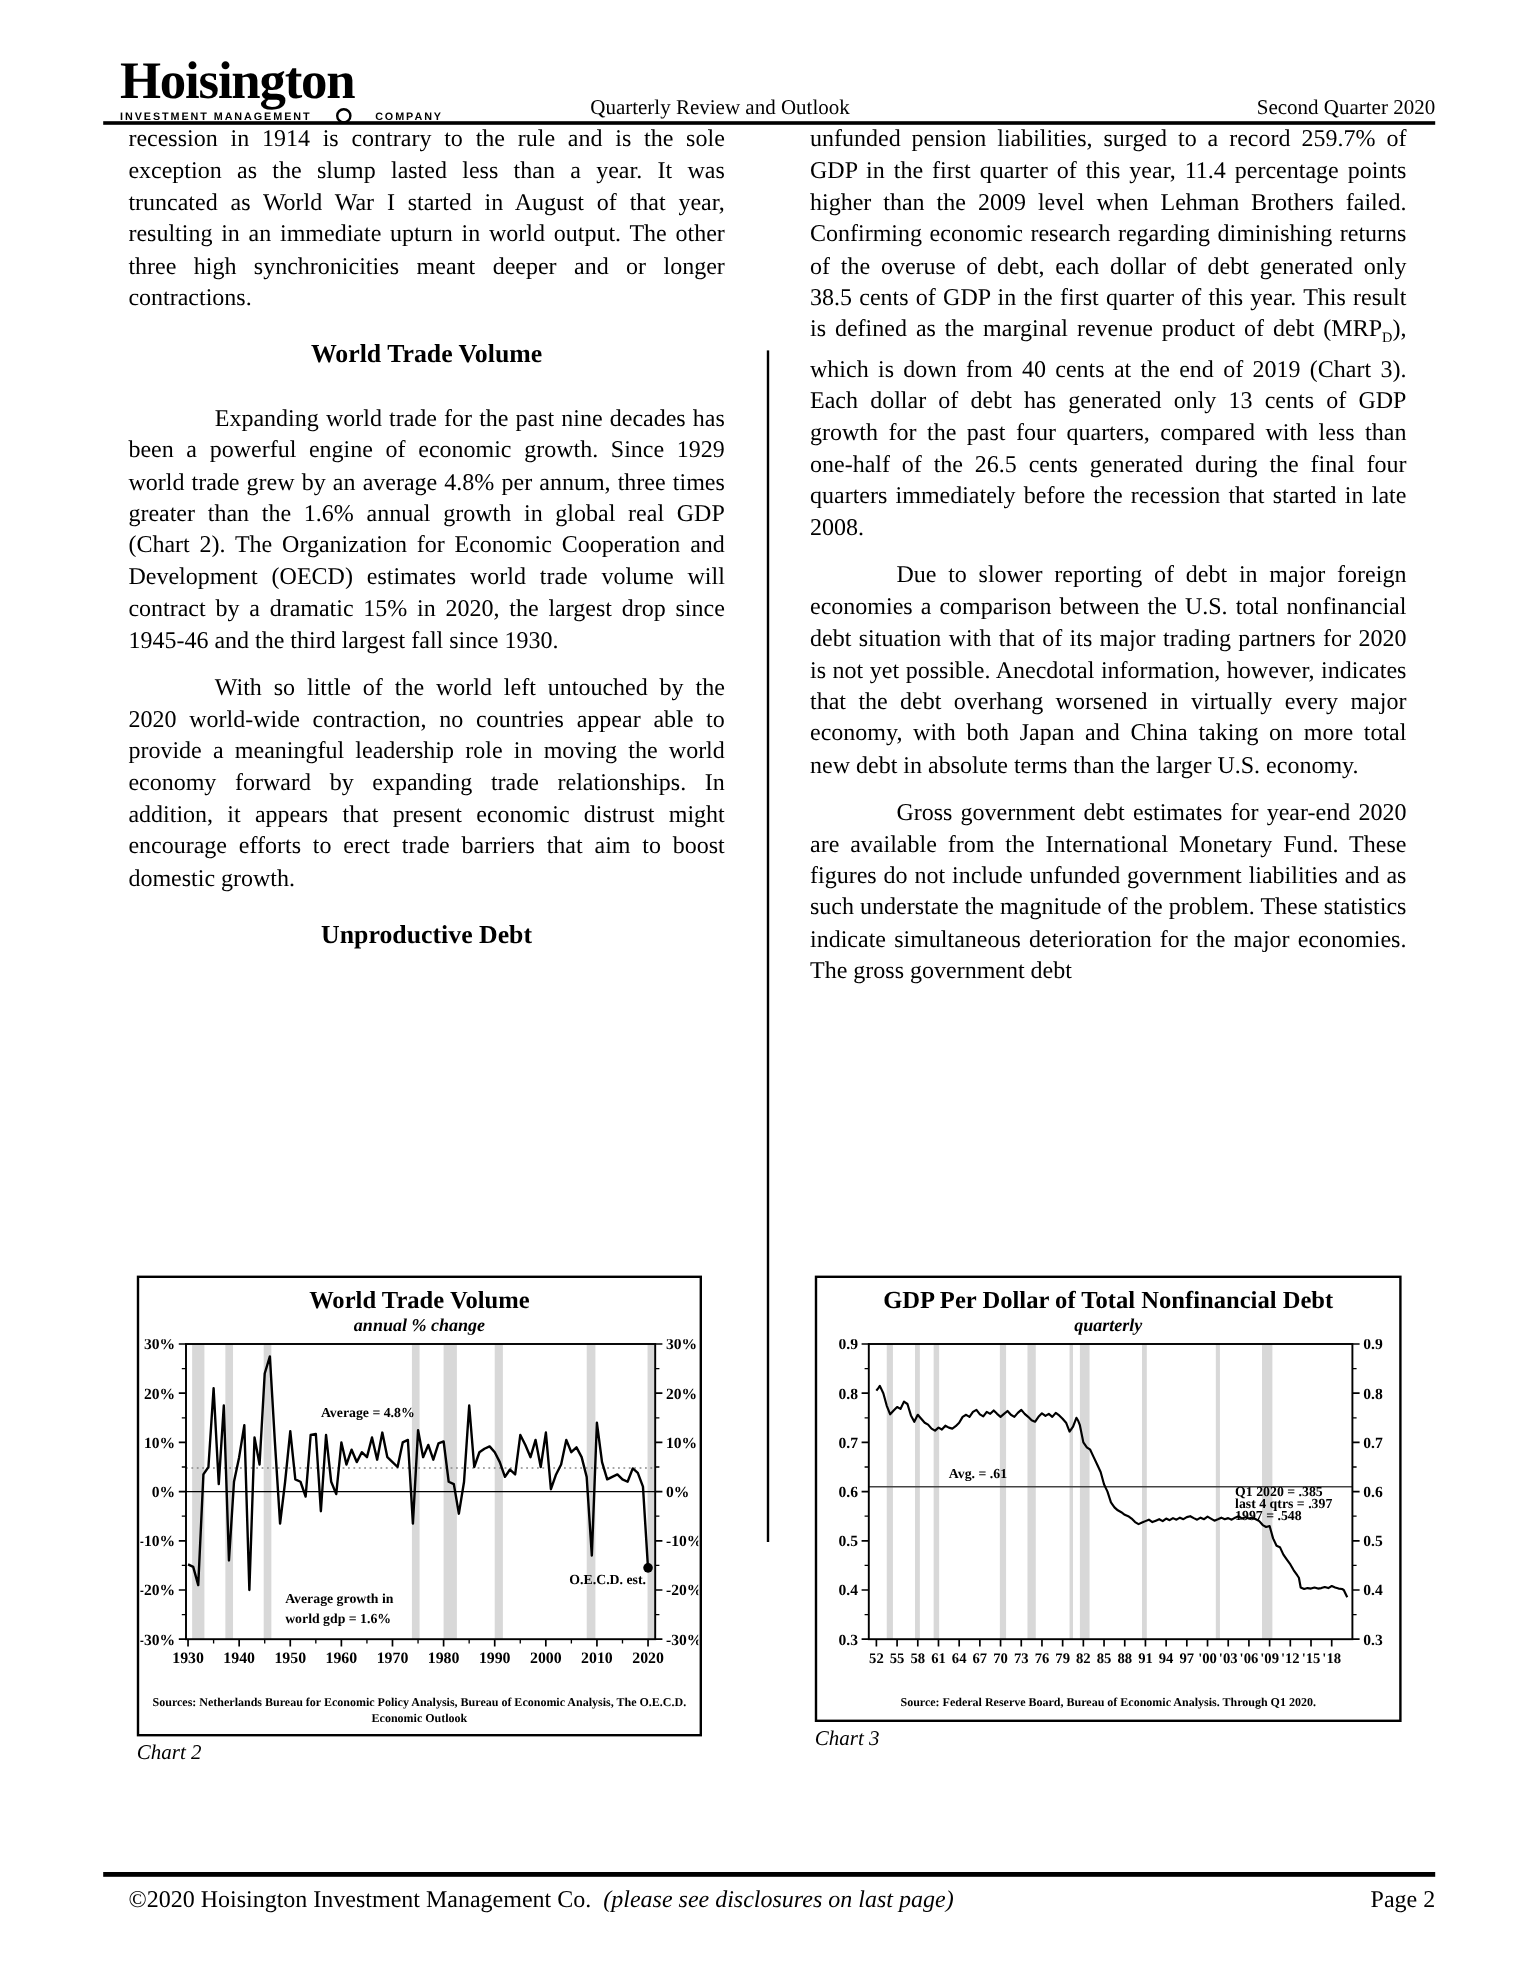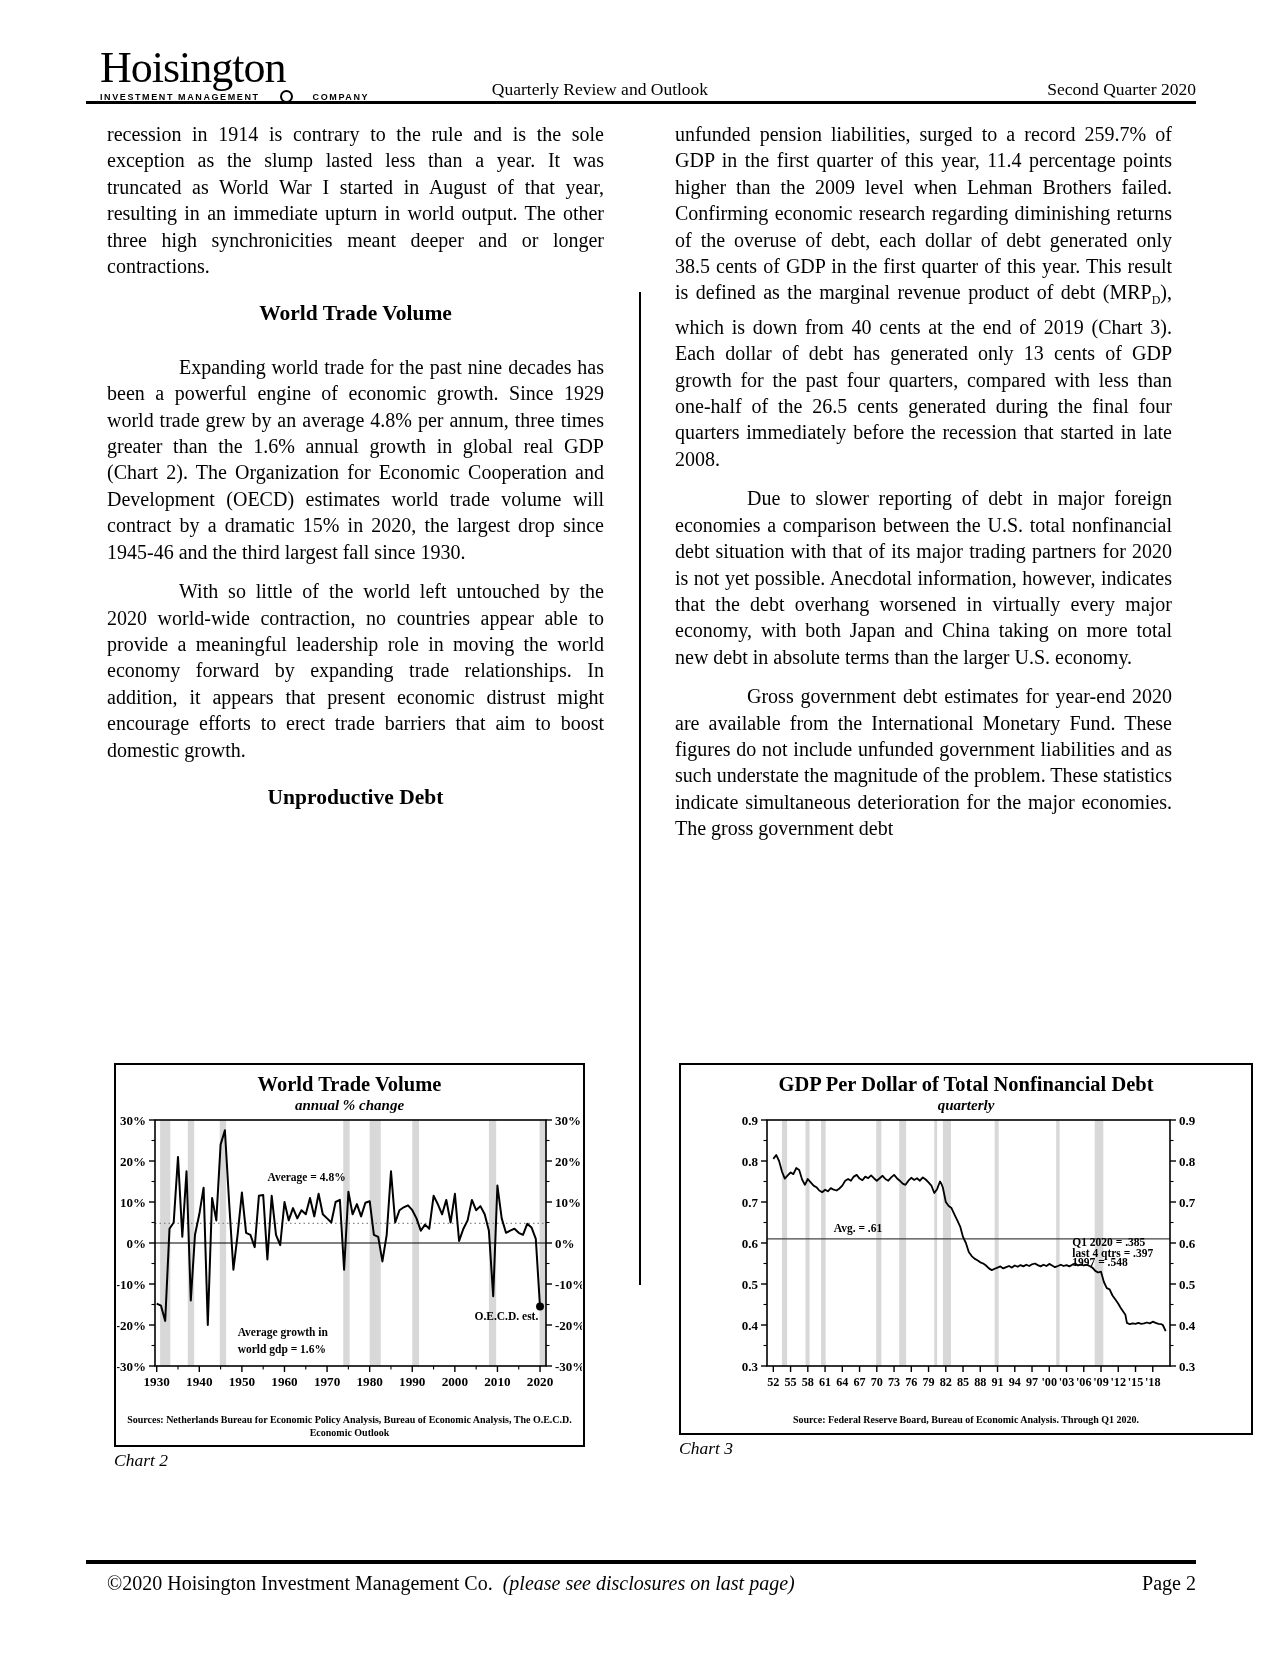--- a/index.html
+++ b/index.html
@@ -1,45 +1,45 @@
 <!DOCTYPE html>
 <html><head>
 <meta charset="utf-8">
 <style>
   * { margin:0; padding:0; box-sizing:border-box; }
   html,body { width:1280px; height:1656px; background:#ffffff; overflow:hidden; }
   body { position:relative; font-family:"Liberation Serif", serif; color:#000; }
 
   
   .logo { position:absolute; left:100px; top:46px; }
-  .logo-word { font-size:44px; font-weight:normal; letter-spacing:-1px; line-height:44px; }
+  .logo-word { font-size:44px; font-weight:bold; letter-spacing:-1px; line-height:44px; }
   .logo-sub { font-family:"Liberation Sans", sans-serif; font-size:9px; font-weight:bold;
               letter-spacing:1.6px; margin-top:0px; display:flex; align-items:center;gap:17px; }
   .ring { display:inline-block; width:13px; height:13px; border:2.5px solid #000;
           border-radius:50%; margin:0 3px; }
   .head-center { position:absolute; left:380px; top:79px; width:440px; text-align:center; font-size:17.5px; }
   .head-right  { position:absolute; right:84px; top:79px; font-size:17.5px; }
   .head-rule { position:absolute; left:86px; top:101px; width:1110px; height:3px; background:#000; }
 
   
-  .col { position:absolute; top:121px; width:497px; font-size:20px; line-height:26.4px;
+  .col { position:absolute; top:103px; width:497px; font-size:20px; line-height:26.4px;
          text-align:justify; }
   .col-left  { left:107px; }
   .col-right { left:675px; }
   .col p { margin:0 0 13px 0; }
   .col p.ind { text-indent:72px; }
   .sect-head { text-align:center; font-weight:bold; font-size:21.5px; margin:21px 0 27px 0; }
   sub { font-size:12px; }
 
   .divider { position:absolute; left:639px; top:292px; width:2px; height:993px; background:#000; }
 
   
   .figure { position:absolute; top:1063px; }
   .fig2 { left:114px; width:471px; }
-  .fig3 { left:679px; width:574px; }
+  .fig3 { left:679px; width:489px; }
   .chart-box { border:2px solid #000; background:#fff; }
   .chart-title { text-align:center; font-weight:bold; font-size:20.5px; margin-top:7px; line-height:24px; }
   .chart-sub   { text-align:center; font-weight:bold; font-style:italic; font-size:15px; line-height:18px; }
   .chart-box svg { display:block; margin:2px auto 0 auto; }
   .chart-src { text-align:center; font-weight:bold; font-size:10px; line-height:12.5px;
                margin:2px 6px 6px 6px; }
   .chart-cap { font-style:italic; font-size:17.5px; margin-top:3px; }
   svg text { font-family:"Liberation Serif", serif; font-weight:bold; fill:#000; }
 
   

